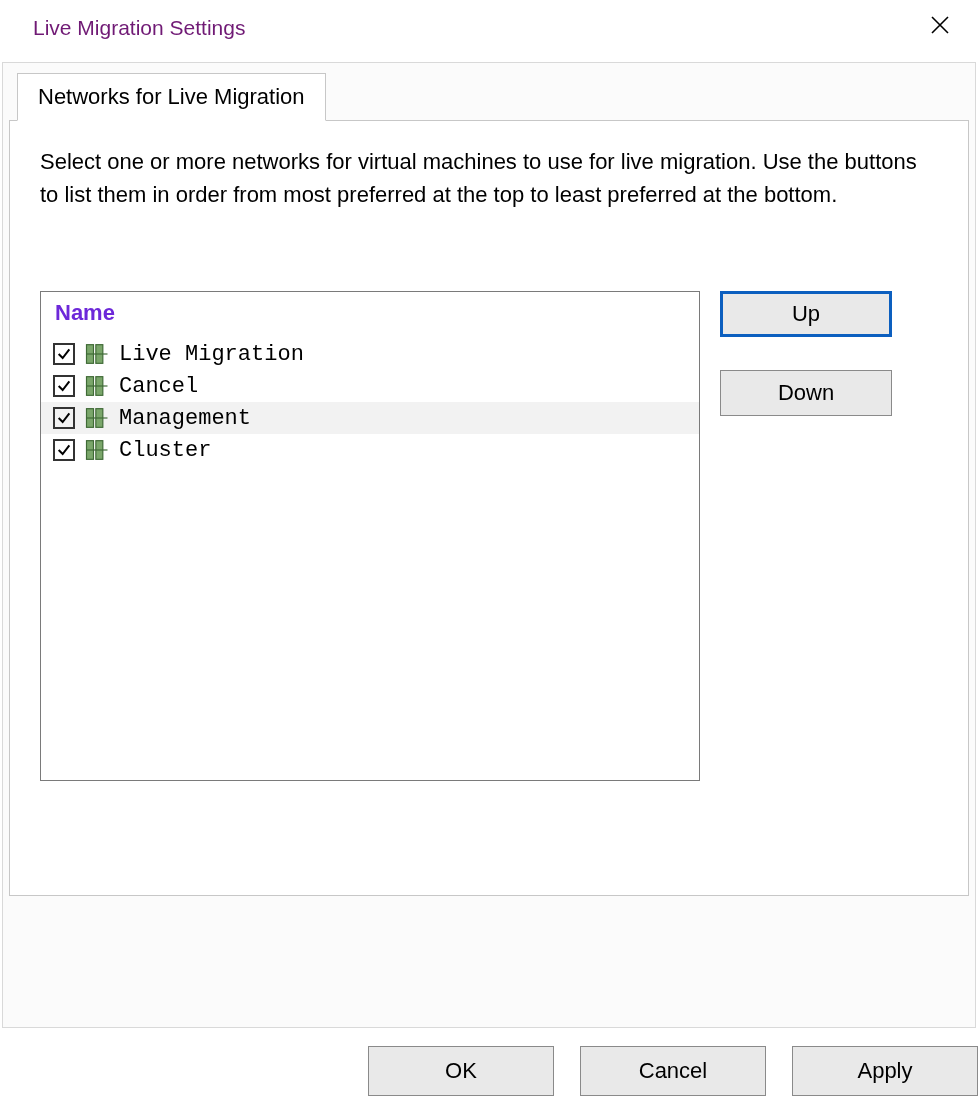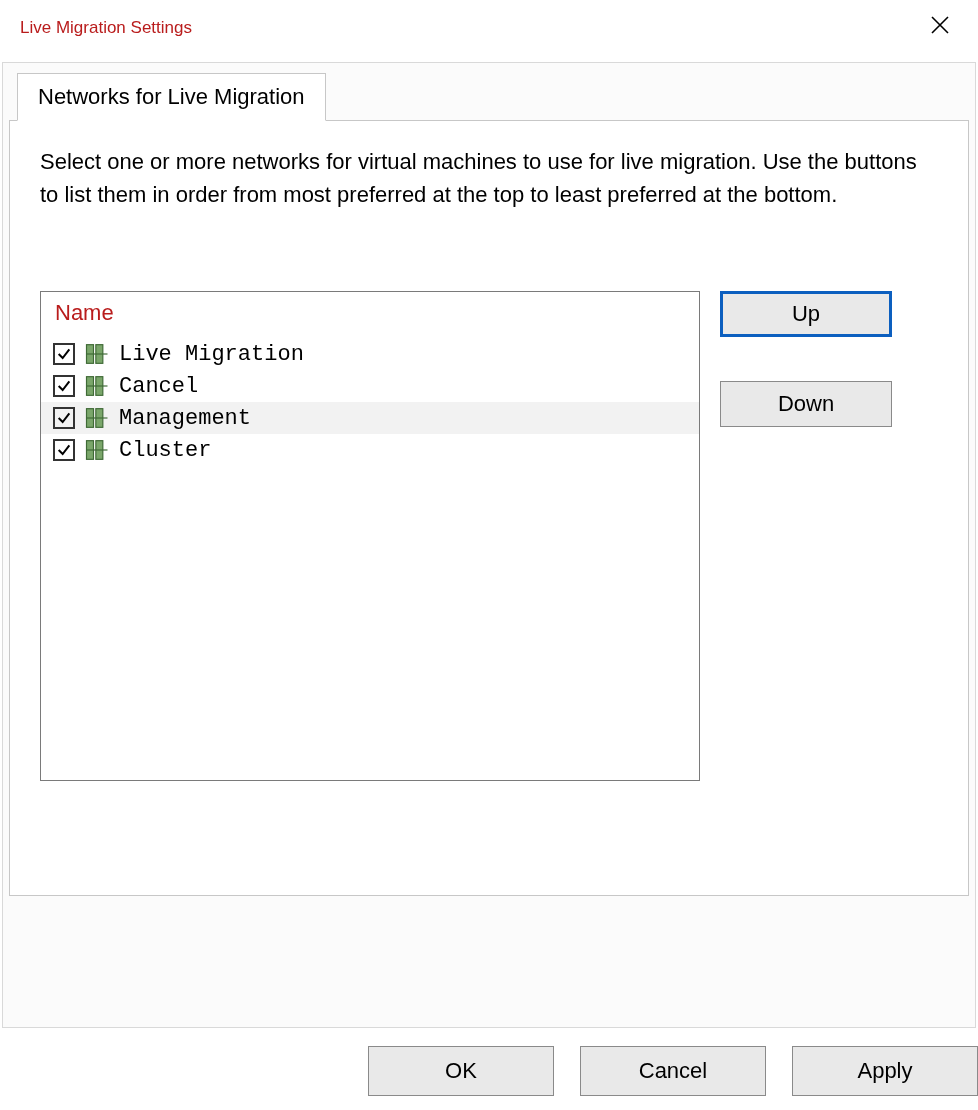--- a/index.html
+++ b/index.html
@@ -16,22 +16,23 @@
       overflow: hidden;
     }
     .titlebar {
       display: flex;
       justify-content: space-between;
       align-items: center;
       padding: 12px 20px 12px 20px;
       background: #ffffff;
     }
     .titlebar-title {
-      font-size: 17px;
-      color: #b91c1c;
+      font-size: 21px;
+      color: #701a75;
+      margin-left: 13px;
     }
     .close-btn {
       font-size: 28px;
       color: #000;
       cursor: pointer;
       width: 36px;
       text-align: center;
       font-weight: 300;
     }
     .dialog-body {
@@ -81,22 +82,23 @@
     .network-list {
       border: 1px solid #7a7a7a;
       width: 660px;
       height: 490px;
       background: #ffffff;
       overflow: hidden;
     }
     .list-header {
       padding: 8px 14px 8px 14px;
       font-size: 22px;
-      color: #b91c1c;
+      color: #6d28d9;
       border-bottom: 0;
+      font-weight: bold;
     }
     .list-items {
       padding: 4px 0;
     }
     .list-item {
       display: flex;
       align-items: center;
       gap: 8px;
       padding: 2px 12px;
       font-size: 22px;
@@ -123,21 +125,21 @@
       flex-shrink: 0;
       display: inline-block;
     }
     .net-label {
       color: #000;
       font-family: Liberation Mono, monospace;
     }
     .side-buttons {
       display: flex;
       flex-direction: column;
-      gap: 44px;
+      gap: 33px;
     }
     .win-btn {
       display: inline-block;
       min-width: 172px;
       height: 46px;
       background: #e9e9e9;
       border: 1px solid #8a8a8a;
       font-size: 22px;
       text-align: center;
       line-height: 42px;

